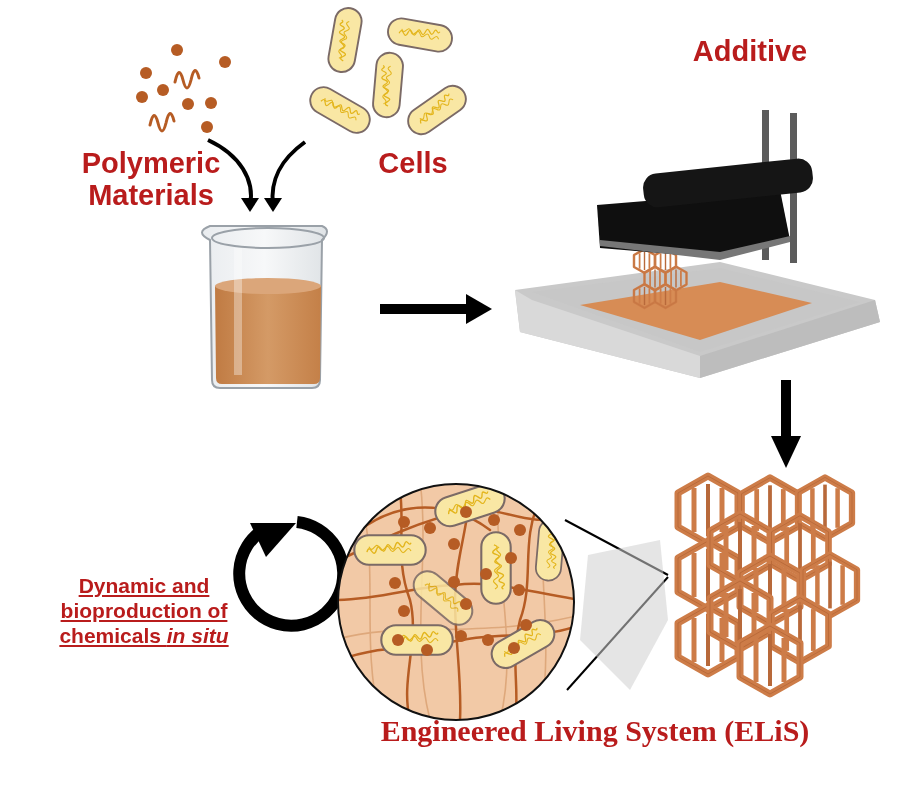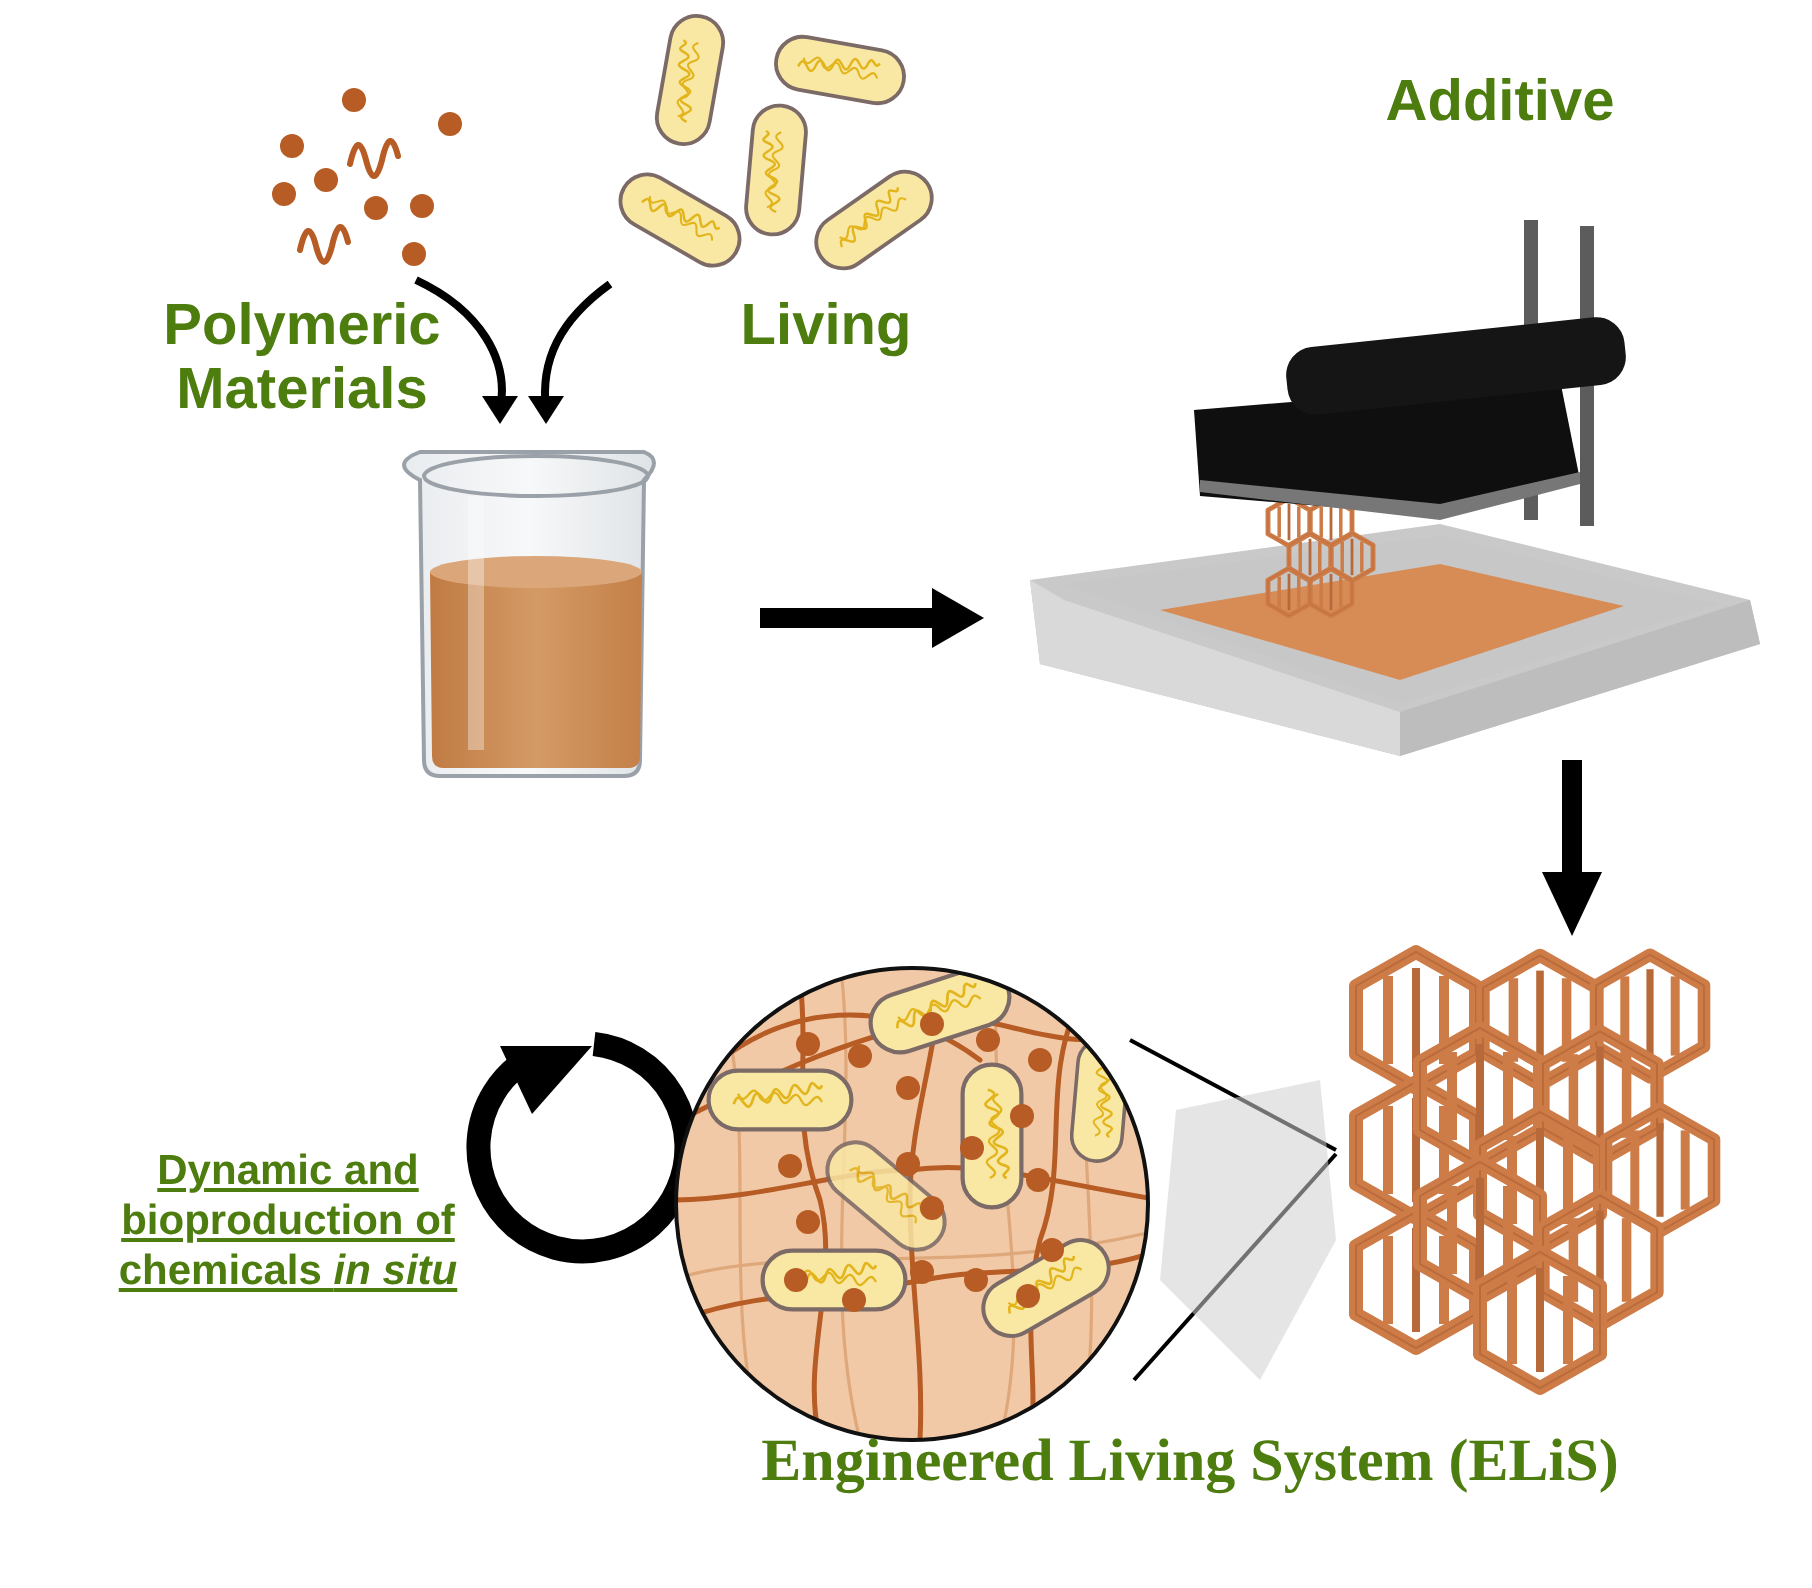--- a/index.html
+++ b/index.html
@@ -1,17 +1,17 @@
 <!DOCTYPE html>
 <html><head>
 <meta charset="utf-8">
 <style>
   html,body{margin:0;padding:0;background:#ffffff;}
   body{width:906px;height:794px;position:relative;overflow:hidden;font-family:"Liberation Sans",sans-serif;}
-  .lbl{position:absolute;font-weight:bold;color:#4d7c0f;text-align:center;line-height:1.1;}
+  .lbl{position:absolute;font-weight:bold;color:#b91c1c;text-align:center;line-height:1.1;}
   .big{font-size:29px;}
   .small{font-size:21px;line-height:1.18;}
   .title{font-size:30px;}
   svg.layer{position:absolute;left:0;top:0;}
 </style>
 </head>
 <body>
 
 <svg class="layer" width="906" height="794" viewBox="0 0 906 794">
   <defs>
@@ -201,21 +201,21 @@
     <circle cx="456" cy="602" r="118" fill="none" stroke="#111" stroke-width="2"></circle>
   </g>
 </svg>
 
 <div class="lbl big" style="left:56px;top:148px;width:190px;">
   <div>Polymeric</div>
   <div>Materials</div>
 </div>
 
 <div class="lbl big" style="left:318px;top:148px;width:190px;">
-  <div>Living</div>
+  <div>Cells</div>
 </div>
 
 <div class="lbl big" style="left:620px;top:36px;width:260px;">
   <div>Additive</div>
 </div>
 
 <div class="lbl small" style="left:44px;top:574px;width:200px;text-decoration:underline;">
   <div>Dynamic and</div>
   <div>bioproduction of</div>
   <div><span>chemicals </span><i>in situ</i></div>

